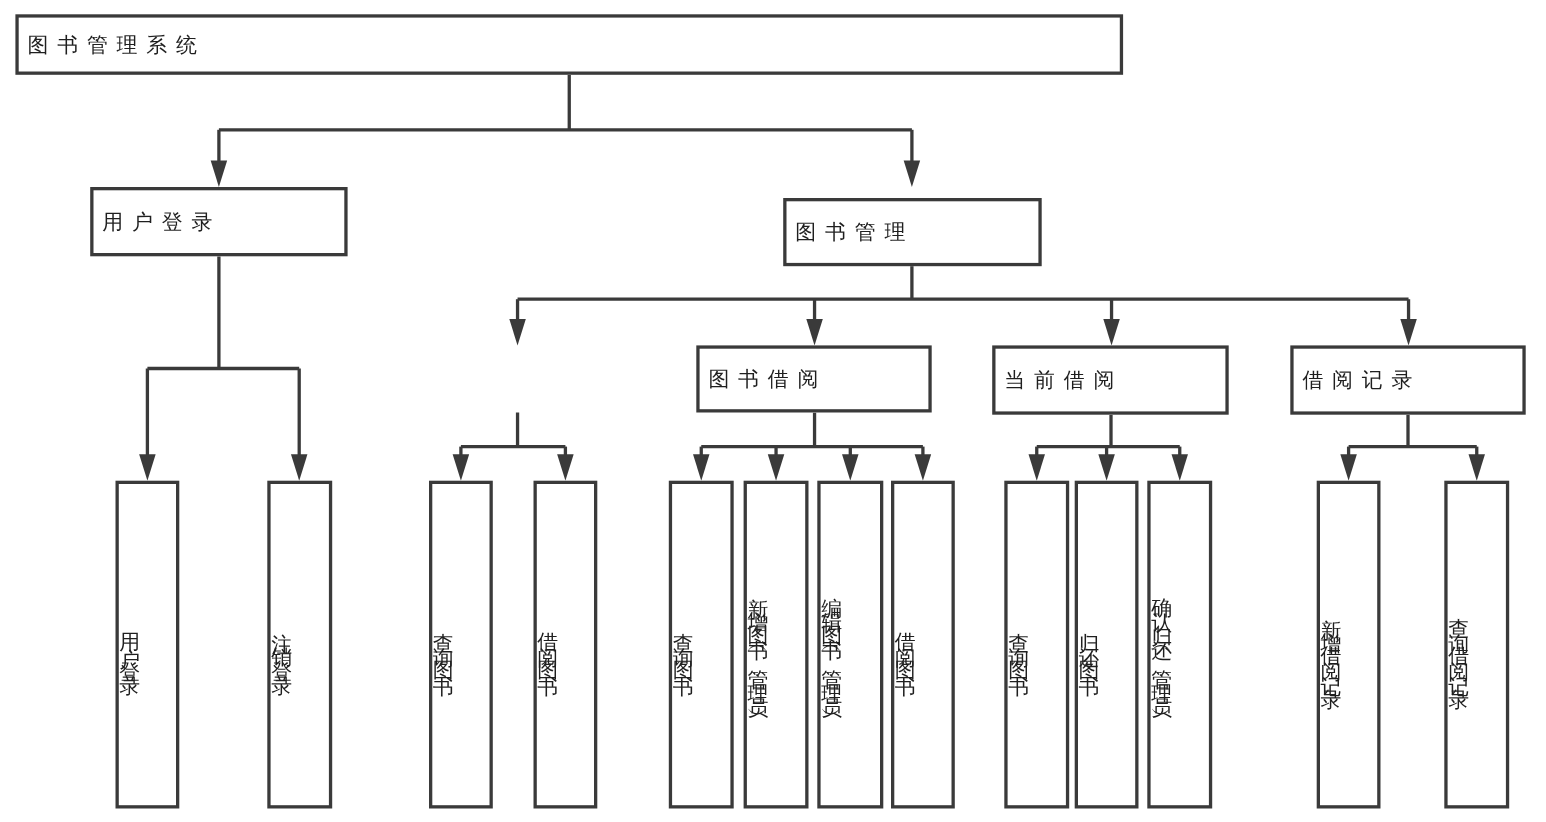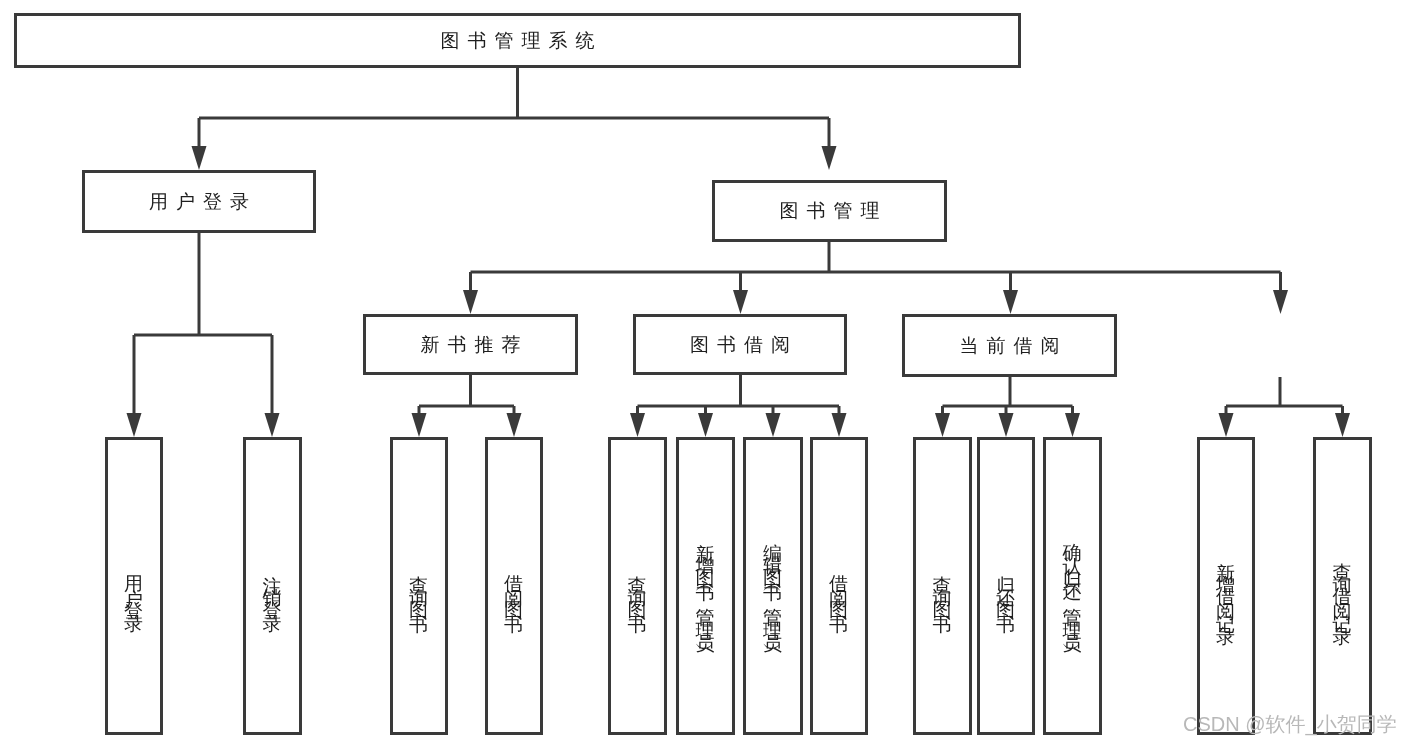--- a/index.html
+++ b/index.html
@@ -21,21 +21,21 @@
     width: 1405px; height: 747px;
     z-index: 0;
   }
   .node {
     position: absolute;
     box-sizing: border-box;
     border: 3px solid #3a3a3a;
     background: #ffffff;
     display: flex;
     align-items: center;
-    justify-content: center;
+    justify-content: flex-start;
     z-index: 1;
   }
   .hlabel {
     color: #1f1f1f;
     font-size: 19px;
     letter-spacing: 8px;
     text-indent: 8px;
     white-space: nowrap;
   }
   .vbox {
@@ -136,29 +136,29 @@
     <span class="hlabel">图书管理系统</span>
   </div>
 
   <div class="node" style="left:82px; top:170px; width:234px; height:63px;">
     <span class="hlabel">用户登录</span>
   </div>
   <div class="node" style="left:712px; top:170px; width:235px; height:62px;margin-top:10px;">
     <span class="hlabel">图书管理</span>
   </div>
 
-  <div class="node" style="left:363px; top:314px; width:215px; height:61px;">
-    <span class="hlabel">新书推荐</span>
-  </div>
   <div class="node" style="left:902px; top:314px; width:215px; height:63px;">
     <span class="hlabel">当前借阅</span>
   </div>
   <div class="node" style="left:633px; top:314px; width:214px; height:61px;">
     <span class="hlabel">图书借阅</span>
   </div>
+  <div class="node" style="left:1173px; top:314px; width:214px; height:63px;">
+    <span class="hlabel">借阅记录</span>
+  </div>
 
   <div class="node vbox" style="left:105px; width:58px;">
     <span class="vlabel">用户登录</span>
   </div>
   <div class="node vbox" style="left:243px; width:59px;">
     <span class="vlabel">注销登录</span>
   </div>
 
   <div class="node vbox" style="left:390px; width:58px;">
     <span class="vlabel">查询图书</span>
@@ -190,14 +190,13 @@
     <span class="vlabel">确认归还（管理员）</span>
   </div>
 
   <div class="node vbox" style="left:1197px; width:58px;">
     <span class="vlabel">新增借阅记录</span>
   </div>
   <div class="node vbox" style="left:1313px; width:59px;">
     <span class="vlabel">查询借阅记录</span>
   </div>
 
-  <div class="watermark">CSDN @软件_小贺同学</div>
 </div>
 
 </body></html>

